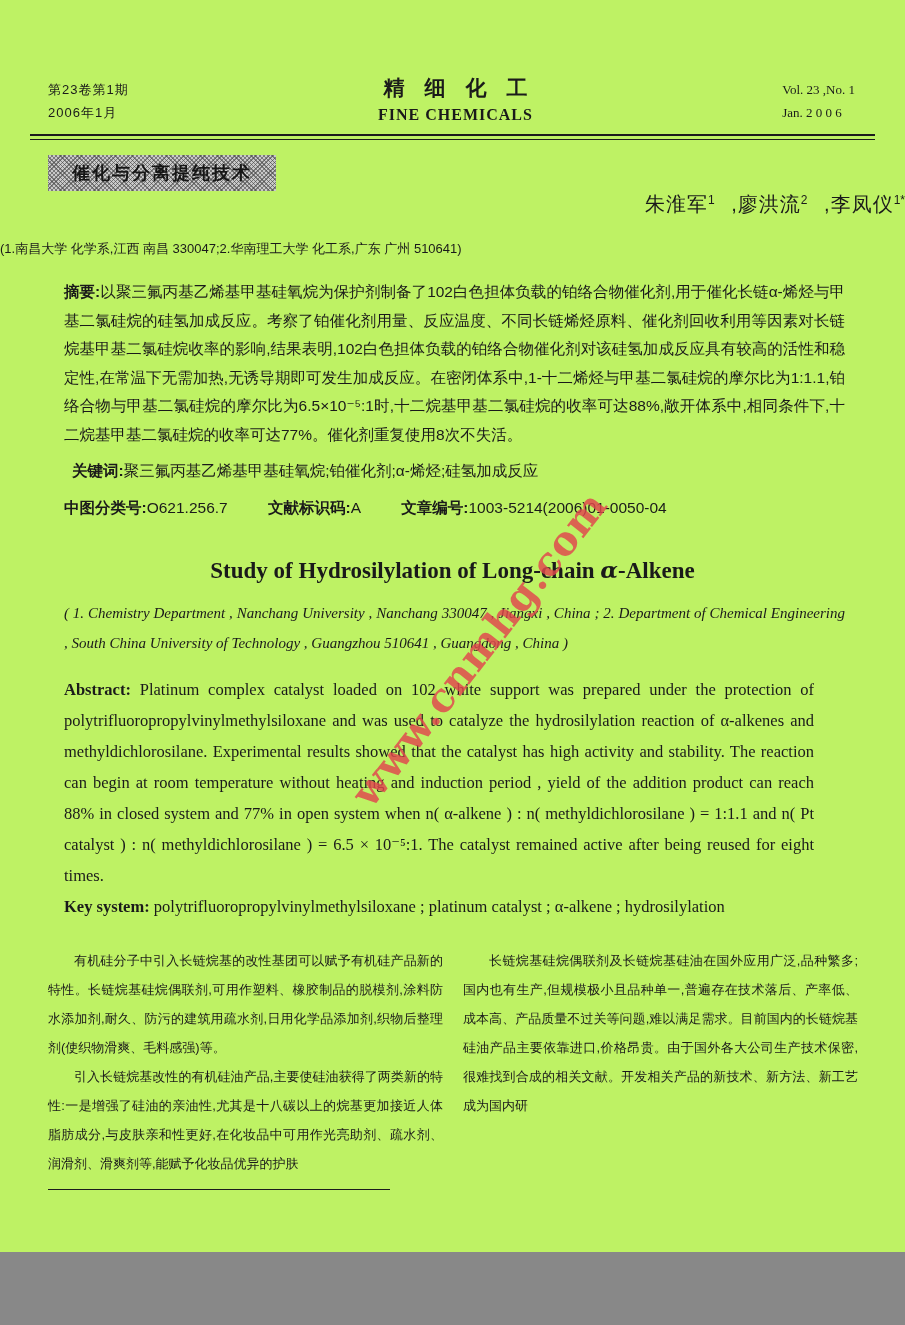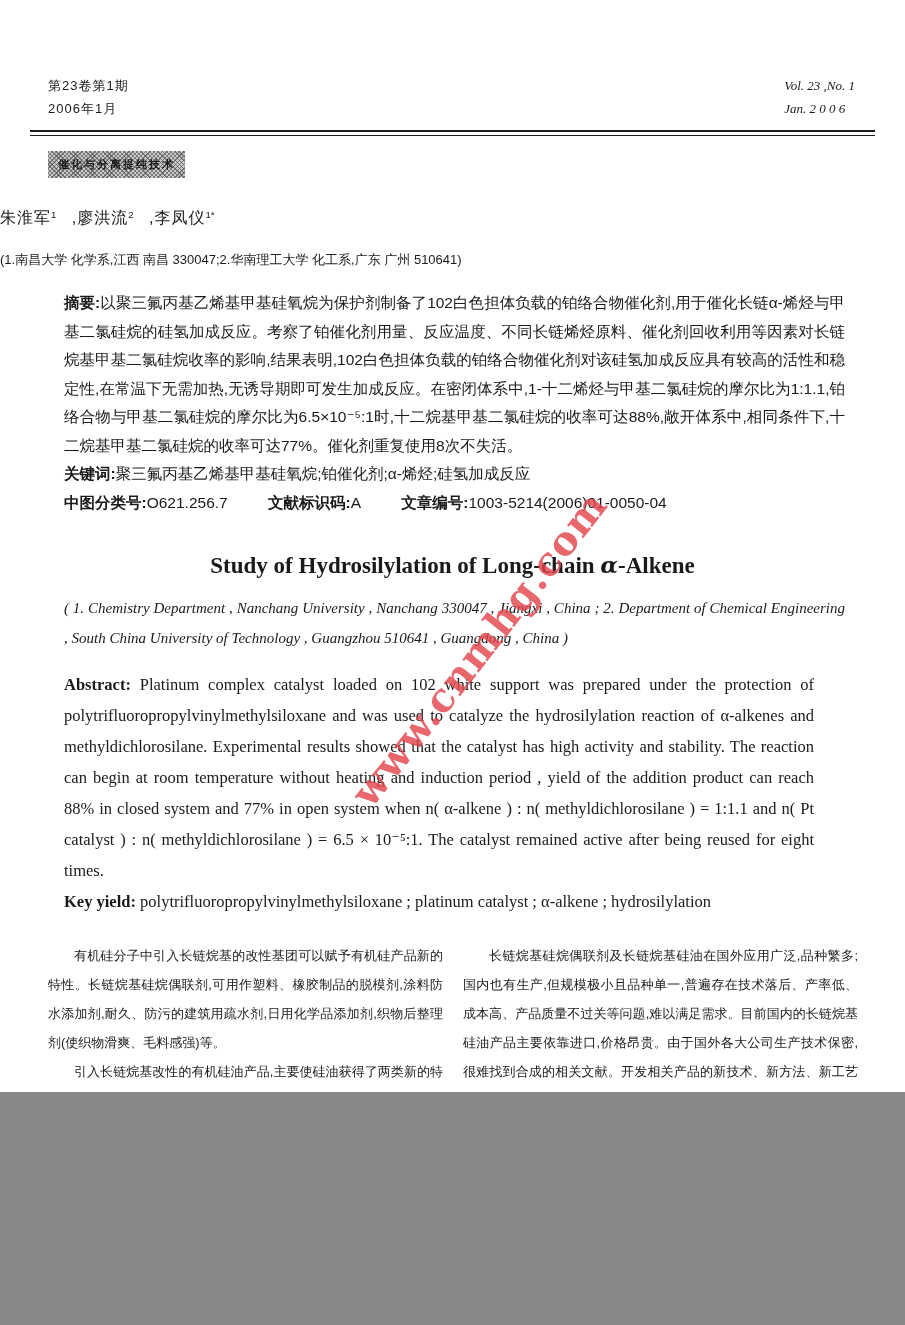--- a/index.html
+++ b/index.html
@@ -1,46 +1,46 @@
 <!DOCTYPE html>
 <html><head>
 <meta charset="utf-8">
 <style>
   html,body { margin:0; padding:0; background:#888; }
   .page {
-    position:relative; width:905px; height:1092px; margin:0 auto;
-    background:#ffffff; color:#1a1a1a; overflow:hidden;
+    position:relative; width:905px; height:1252px; margin:0 auto;
+    background:#bef264; color:#1a1a1a; overflow:hidden;
     font-family:"Liberation Sans","DejaVu Sans",sans-serif;
   }
   
   .jheader { display:flex; justify-content:space-between; align-items:flex-end;
              padding:74px 50px 0 48px; }
   .jh-left  { font-size:13px; line-height:23px; letter-spacing:1px; }
   .jh-center{ flex:1; text-align:center; }
   .jh-name-cn { font-size:21px; font-weight:700; letter-spacing:20px; text-indent:20px; }
   .jh-name-en { font-size:16px; font-weight:700; letter-spacing:1px; margin-top:4px;
                 font-family:"Liberation Serif","DejaVu Serif",serif; }
   .jh-right { font-size:13px; line-height:23px; text-align:left;
-              font-family:"Liberation Serif","DejaVu Serif",serif;font-style:italic; }
+              font-family:"Liberation Serif","DejaVu Serif",serif; }
   .double-rule { margin:10px 30px 0 30px; height:3px;
                  border-top:2.5px solid #1c1c1c; border-bottom:1.5px solid #1c1c1c; }
   
   .tag-box {
-    display:inline-block; margin:15px 0 0 48px; padding:6px 10px;
+    display:inline-block; margin:15px 0 0 48px; padding:6px 24px;
     background-color:#c9c9c9;
     background-image:
       repeating-linear-gradient(45deg, rgba(70,70,70,.6) 0 1px, transparent 1px 3px),
       repeating-linear-gradient(135deg, rgba(70,70,70,.6) 0 1px, transparent 1px 3px);
-    color:#161616; font-size:11px; font-weight:700; letter-spacing:2px;
+    color:#161616; font-size:18px; font-weight:700; letter-spacing:2px;
   }
   
   .title-cn { text-align:center; margin-top:22px; font-size:31px; font-weight:700; letter-spacing:2px; }
   .alpha { font-family:"DejaVu Serif",serif; font-style:italic; }
   .sup { font-size:60%; position:relative; top:-0.55em; letter-spacing:0; }
-  .authors-cn { text-align:left; margin-top:30px; font-size:16px; letter-spacing:1px; }
+  .authors-cn { text-align:right; font-size:20px; letter-spacing:1px; }
   .authors-cn .author + .author { margin-left:10px; }
   .affil-cn { margin-top:22px; font-size:13px; }
   
   .abs-cn { margin:20px 60px 0 64px; font-size:15.5px; line-height:28.5px; text-align:justify; }
   .abs-cn .lbl { font-weight:700; }
   .class-line { margin-top:0; }
   .class-line .pair { margin-right:36px; }
   .class-line .pair:last-child { margin-right:0; }
   .class-line .lbl { font-weight:700; }
   
@@ -72,20 +72,24 @@
 <body>
 
 <div class="page">
 
   
   <div class="jheader">
     <div class="jh-left">
       <div>第23卷第1期</div>
       <div>2006年1月</div>
     </div>
+    <div class="jh-center">
+      <div class="jh-name-cn">精细化工</div>
+      <div class="jh-name-en">FINE CHEMICALS</div>
+    </div>
     <div class="jh-right">
       <div>Vol. 23 ,No. 1</div>
       <div>Jan.  2 0 0 6</div>
     </div>
   </div>
   <div class="double-rule"></div>
 
   
   <div class="tag-box">催化与分离提纯技术</div>
 
@@ -97,42 +101,42 @@
     <span class="author"><span>,</span><span>廖洪流</span><span class="sup">2</span></span>
     <span class="author"><span>,</span><span>李凤仪</span><span class="sup">1*</span></span>
   </div>
 
   
   <div class="affil-cn">(1.南昌大学 化学系,江西 南昌  330047;2.华南理工大学 化工系,广东 广州  510641)</div>
 
   
   <div class="abs-cn">
     <p style="margin:0"><span class="lbl">摘要:</span><span>以聚三氟丙基乙烯基甲基硅氧烷为保护剂制备了102白色担体负载的铂络合物催化剂,用于催化长链α-烯烃与甲基二氯硅烷的硅氢加成反应。考察了铂催化剂用量、反应温度、不同长链烯烃原料、催化剂回收利用等因素对长链烷基甲基二氯硅烷收率的影响,结果表明,102白色担体负载的铂络合物催化剂对该硅氢加成反应具有较高的活性和稳定性,在常温下无需加热,无诱导期即可发生加成反应。在密闭体系中,1-十二烯烃与甲基二氯硅烷的摩尔比为1:1.1,铂络合物与甲基二氯硅烷的摩尔比为6.5×10⁻⁵:1时,十二烷基甲基二氯硅烷的收率可达88%,敞开体系中,相同条件下,十二烷基甲基二氯硅烷的收率可达77%。催化剂重复使用8次不失活。</span></p>
-    <p style="margin:0"><span class="lbl">关键词:</span><span>聚三氟丙基乙烯基甲基硅氧烷;铂催化剂;α-烯烃;硅氢加成反应</span></p>
+    <p style="margin:8px"><span class="lbl">关键词:</span><span>聚三氟丙基乙烯基甲基硅氧烷;铂催化剂;α-烯烃;硅氢加成反应</span></p>
     <p style="margin:0" class="class-line">
       <span class="pair"><span class="lbl">中图分类号:</span><span>O621.256.7</span></span>
       <span class="pair"><span class="lbl">文献标识码:</span><span>A</span></span>
       <span class="pair"><span class="lbl">文章编号:</span><span>1003-5214(2006)01-0050-04</span></span>
     </p>
   </div>
 
   
   <div class="title-en en">
     <span>Study of Hydrosilylation of Long-chain </span><span class="alpha">α</span><span>-Alkene</span>
   </div>
 
   
 
   
   <div class="affil-en en">( 1. Chemistry Department , Nanchang University , Nanchang  330047 , Jiangxi , China ; 2. Department of Chemical Engineering , South China University of Technology , Guangzhou 510641 , Guangdong , China )</div>
 
   
   <div class="abs-en en">
     <p style="margin:0"><span class="lbl">Abstract:</span> <span>Platinum complex catalyst loaded on 102 white support was prepared under the protection of polytrifluoropropylvinylmethylsiloxane and was used to catalyze the hydrosilylation reaction of α-alkenes and methyldichlorosilane. Experimental results showed that the catalyst has high activity and stability. The reaction can begin at room temperature without heating and induction period , yield of the addition product can reach 88% in closed system and 77% in open system when n( α-alkene ) : n( methyldichlorosilane ) = 1:1.1 and n( Pt catalyst ) : n( methyldichlorosilane ) = 6.5 × 10⁻⁵:1. The catalyst remained active after being reused for eight times.</span></p>
-    <p style="margin:0" class="kw-en"><span class="lbl">Key yield:</span> <span>polytrifluoropropylvinylmethylsiloxane ; platinum catalyst ; α-alkene ; hydrosilylation</span></p>
+    <p style="margin:0" class="kw-en"><span class="lbl">Key system:</span> <span>polytrifluoropropylvinylmethylsiloxane ; platinum catalyst ; α-alkene ; hydrosilylation</span></p>
   </div>
 
   
   <div class="body-cols">
     <div class="col">
       <p class="indent">有机硅分子中引入长链烷基的改性基团可以赋予有机硅产品新的特性。长链烷基硅烷偶联剂,可用作塑料、橡胶制品的脱模剂,涂料防水添加剂,耐久、防污的建筑用疏水剂,日用化学品添加剂,织物后整理剂(使织物滑爽、毛料感强)等。</p>
       <p class="indent">引入长链烷基改性的有机硅油产品,主要使硅油获得了两类新的特性:一是增强了硅油的亲油性,尤其是十八碳以上的烷基更加接近人体脂肪成分,与皮肤亲和性更好,在化妆品中可用作光亮助剂、疏水剂、润滑剂、滑爽剂等,能赋予化妆品优异的护肤</p>
     </div>
     <div class="col">
       <p class="indent">长链烷基硅烷偶联剂及长链烷基硅油在国外应用广泛,品种繁多;国内也有生产,但规模极小且品种单一,普遍存在技术落后、产率低、成本高、产品质量不过关等问题,难以满足需求。目前国内的长链烷基硅油产品主要依靠进口,价格昂贵。由于国外各大公司生产技术保密,很难找到合成的相关文献。开发相关产品的新技术、新方法、新工艺成为国内研</p>

